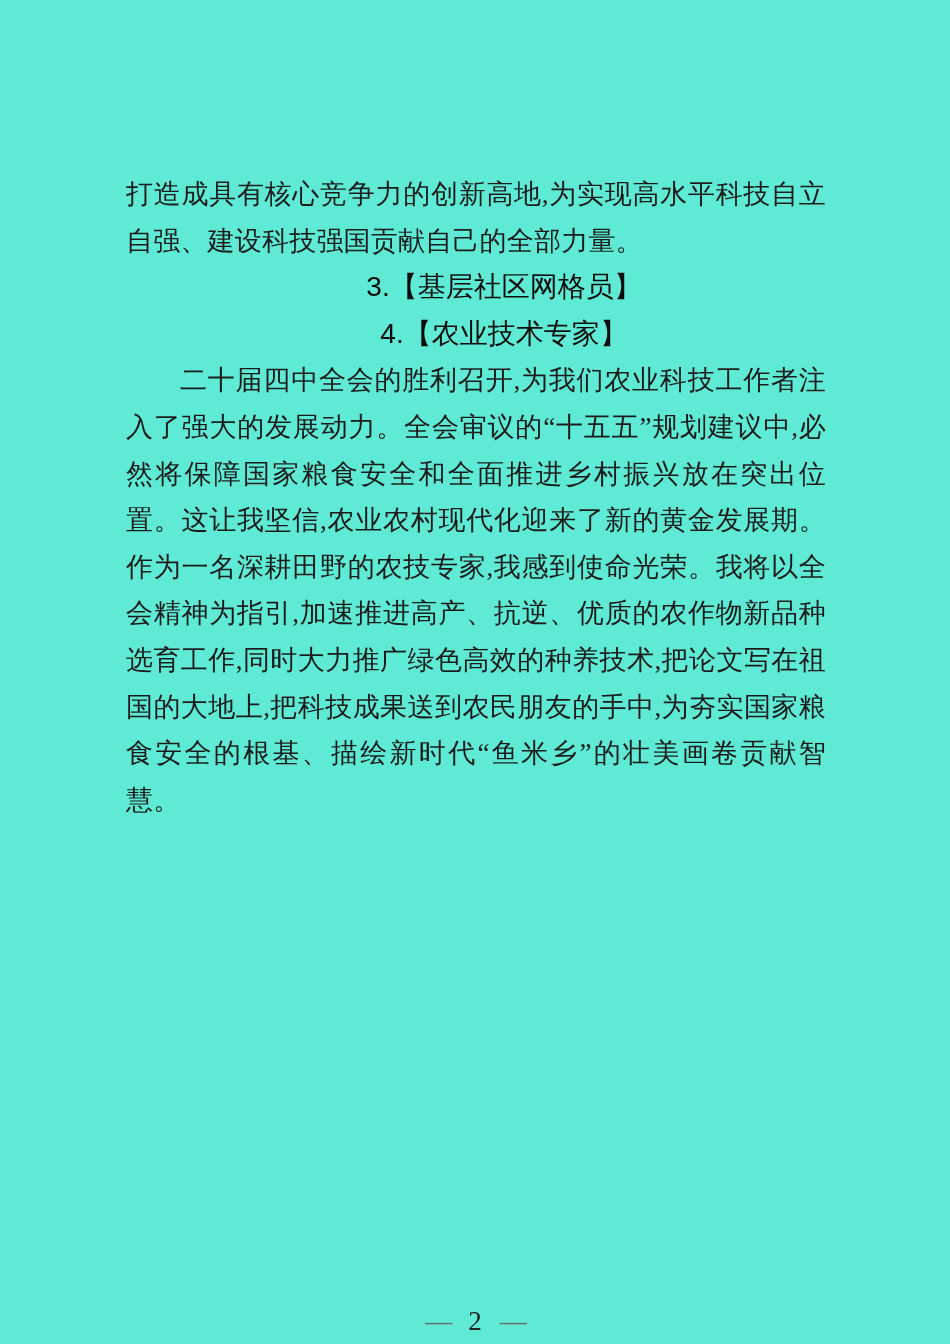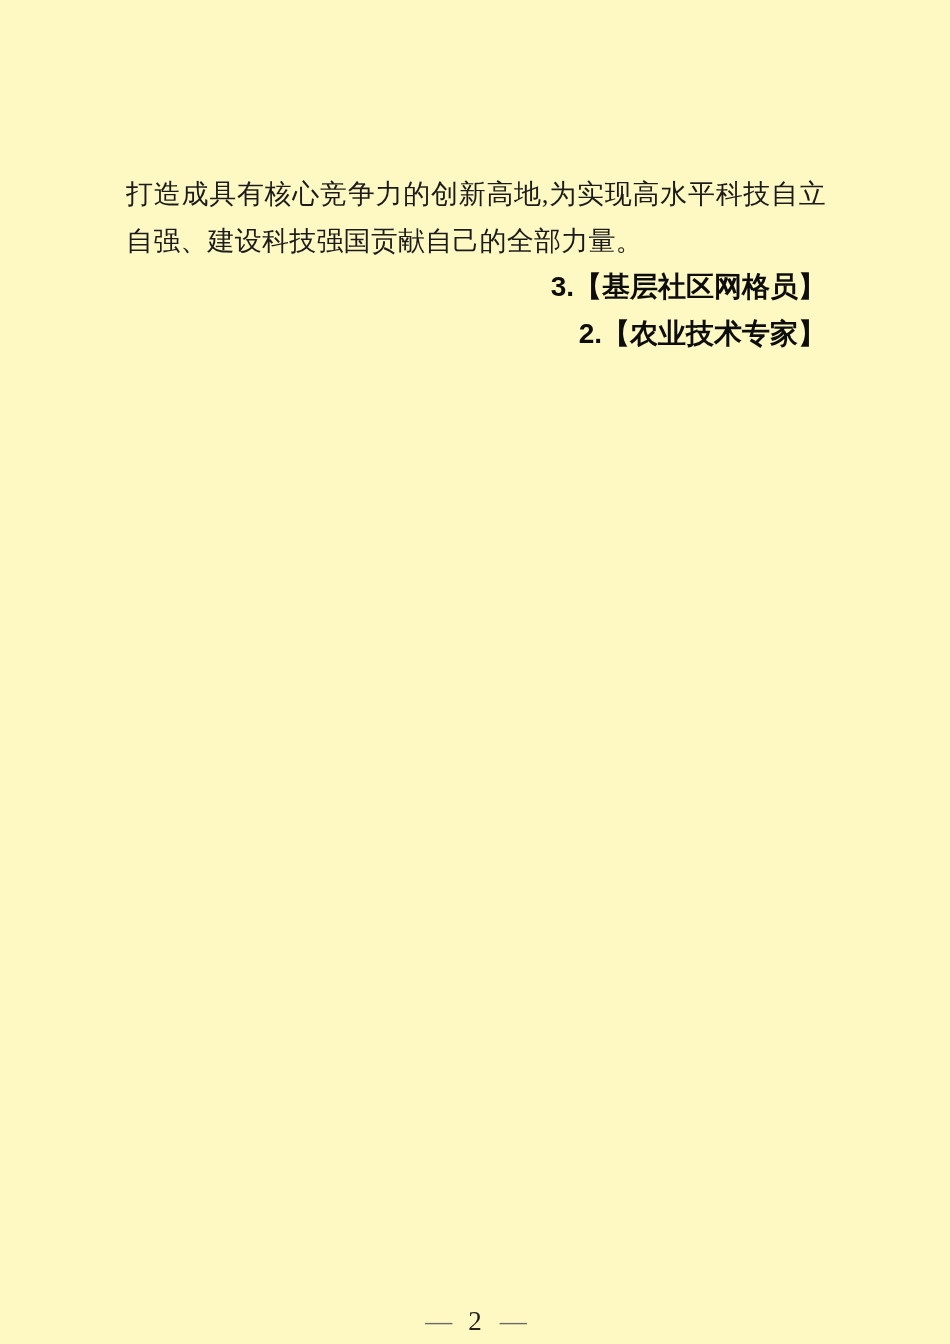--- a/index.html
+++ b/index.html
@@ -4,21 +4,21 @@
 <style>
   html, body {
     margin: 0;
     padding: 0;
     background: #ffffff;
   }
   .page {
     position: relative;
     width: 950px;
     height: 1344px;
-    background: #fef9c3;
+    background: #5eead4;
     overflow: hidden;
     font-family: "Liberation Serif", serif;
     color: #1b1b1b;
   }
   .doc-body {
     position: absolute;
     left: 126px;
     top: 171px;
     width: 700px;
   }
@@ -31,25 +31,25 @@
     letter-spacing: 0.2px;
     color: #1b1b1b;
   }
   .para.indent {
     text-indent: 2em;
   }
   .heading {
     margin: 0;
     font-size: 28px;
     line-height: 46.6px;
-    font-weight: 700;
+    font-weight: 400;
     text-indent: 2em;
     font-family: "Liberation Sans", sans-serif;
     color: #0d0d0d;
-    text-align: right;
+    text-align: center;
   }
   .page-footer {
     position: absolute;
     top: 1303px;
     left: 0;
     width: 100%;
     text-align: center;
     font-size: 27px;
     line-height: 36px;
     font-family: "Liberation Serif", serif;
@@ -68,22 +68,23 @@
 
 <div class="page">
 
   <div class="doc-body">
 
     <p class="para">打造成具有核心竞争力的创新高地,为实现高水平科技自立自强、建设科技强国贡献自己的全部力量。</p>
 
     <h3 class="heading">3.【基层社区网格员】</h3>
 
 
-    <h3 class="heading">2.【农业技术专家】</h3>
+    <h3 class="heading">4.【农业技术专家】</h3>
 
+    <p class="para indent">二十届四中全会的胜利召开,为我们农业科技工作者注入了强大的发展动力。全会审议的“十五五”规划建议中,必然将保障国家粮食安全和全面推进乡村振兴放在突出位置。这让我坚信,农业农村现代化迎来了新的黄金发展期。作为一名深耕田野的农技专家,我感到使命光荣。我将以全会精神为指引,加速推进高产、抗逆、优质的农作物新品种选育工作,同时大力推广绿色高效的种养技术,把论文写在祖国的大地上,把科技成果送到农民朋友的手中,为夯实国家粮食安全的根基、描绘新时代“鱼米乡”的壮美画卷贡献智慧。</p>
 
   </div>
 
   <div class="page-footer">
     <span class="footer-dash">—</span><span class="footer-num">2</span><span class="footer-dash">—</span>
   </div>
 
 </div>
 
 </body></html>

